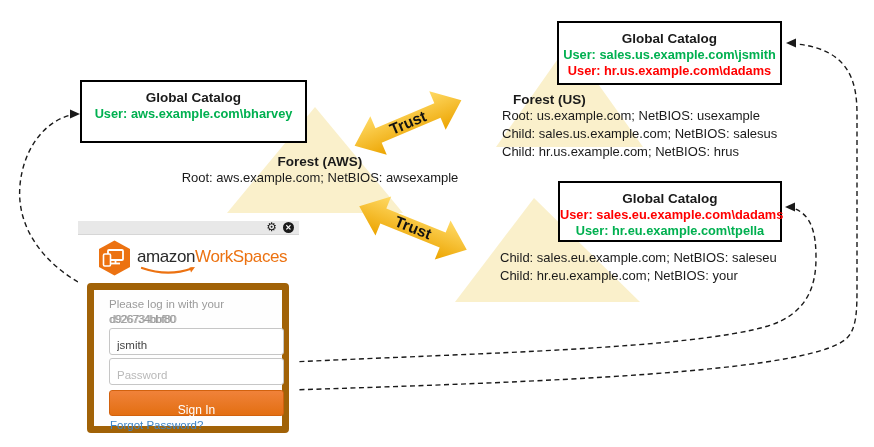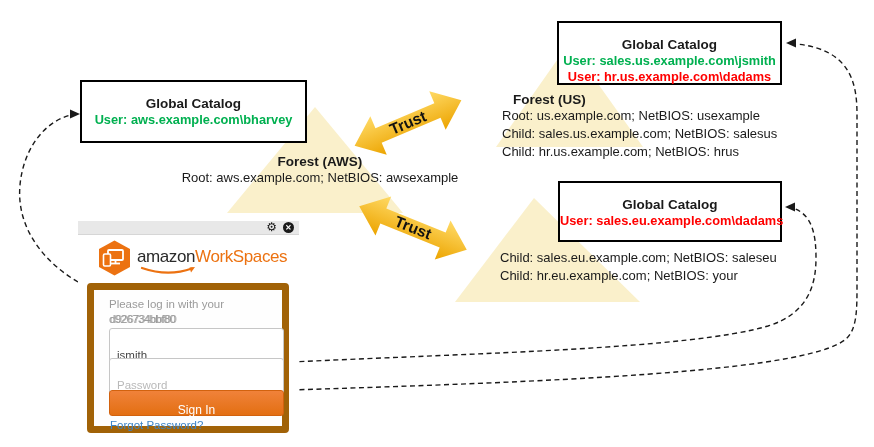--- a/index.html
+++ b/index.html
@@ -5,21 +5,21 @@
   html,body{margin:0;padding:0;background:#fff;}
   #canvas{
     position:relative;width:874px;height:447px;overflow:hidden;background:#fff;
     font-family:"Liberation Sans",sans-serif;color:#1a1a1a;
   }
   #shape-layer{position:absolute;left:0;top:0;width:874px;height:447px;}
   .abs{position:absolute;}
   
   .gc-box{
     position:absolute;background:#fff;border:2px solid #000;text-align:center;
-    box-sizing:border-box;padding-top:14px;
+    box-sizing:border-box;padding-top:8px;
   }
   .gc-title{font-size:13.5px;font-weight:bold;line-height:16px;}
   .gc-user{font-size:12.8px;font-weight:bold;line-height:15.5px;white-space:nowrap;}
   .u-green{color:#00B050;}
   .u-red{color:#FF0000;}
   
   .forest-label{font-size:13.5px;font-weight:bold;white-space:nowrap;}
   .forest-line{font-size:13px;line-height:18px;white-space:nowrap;}
   .center{text-align:center;}
   
@@ -45,21 +45,21 @@
   #login-panel{
     position:absolute;left:9px;top:64px;width:202px;height:150px;background:#fefefe;
     border:7px solid #a16207;border-radius:4px;box-sizing:border-box;
   }
   #login-prompt{
     position:absolute;left:15px;top:7px;width:178px;font-size:11.5px;line-height:15px;color:#9b9b9b;
   }
   .code-mash{letter-spacing:-0.6px;text-shadow:1px 0 0 #b5b5b5;}
   .login-input{
     position:absolute;left:15px;width:166px;height:19px;border:1px solid #c6c6c6;border-radius:3px;
-    font-family:"Liberation Sans",sans-serif;font-size:11.5px;color:#444;padding:16px 0 0 7px;
+    font-family:"Liberation Sans",sans-serif;font-size:11.5px;color:#444;padding:6px 0 0 7px;
     box-sizing:content-box;background:#fff;outline:none;
   }
   .login-input::placeholder{color:#b9b9b9;opacity:1;}
   #username-input{top:38px;}
   #password-input{top:68px;}
   #signin-button{
     position:absolute;left:15px;top:100px;width:175px;height:21px;border:1px solid #d2620e;border-radius:3px;
     background:linear-gradient(#f0823a,#e36f12);color:#fff;font-family:"Liberation Sans",sans-serif;
     font-size:12px;text-align:center;cursor:pointer;padding:12px;
   }
@@ -110,20 +110,21 @@
 
   <div class="gc-box" style="left:557px;top:21px;width:225px;height:64px;">
     <div class="gc-title">Global Catalog</div>
     <div class="gc-user u-green">User: sales.us.example.com\jsmith</div>
     <div class="gc-user u-red">User: hr.us.example.com\dadams</div>
   </div>
 
   <div class="gc-box" style="left:558px;top:181px;width:224px;height:61px;">
     <div class="gc-title">Global Catalog</div>
     <div class="gc-user u-red">User: sales.eu.example.com\dadams</div>
+    <div class="gc-user u-green">User: hr.eu.example.com\tpella</div>
   </div>
 
   <div class="abs" style="left:502px;top:92px;">
     <div class="forest-label" style="margin-left:11px;">Forest (US)</div>
     <div class="forest-line">Root: us.example.com; NetBIOS: usexample</div>
     <div class="forest-line">Child: sales.us.example.com; NetBIOS: salesus</div>
     <div class="forest-line">Child: hr.us.example.com; NetBIOS: hrus</div>
   </div>
 
   <div class="abs center" style="left:160px;top:154px;width:320px;">

